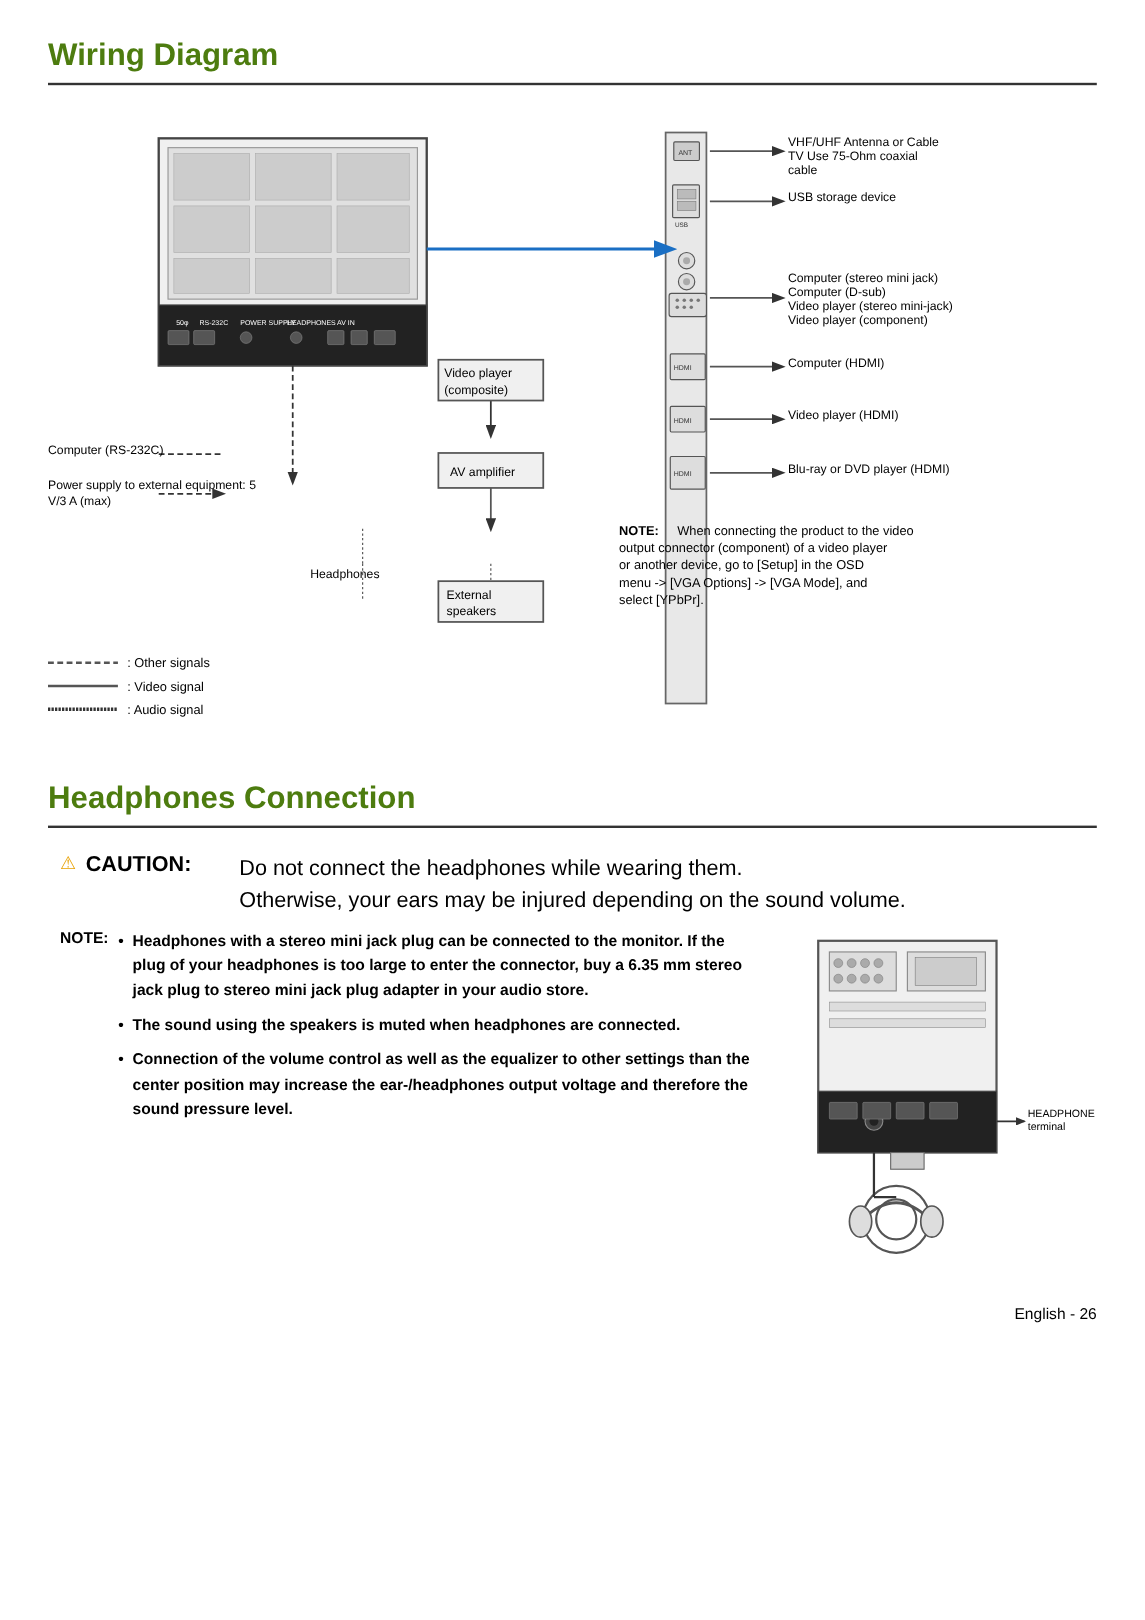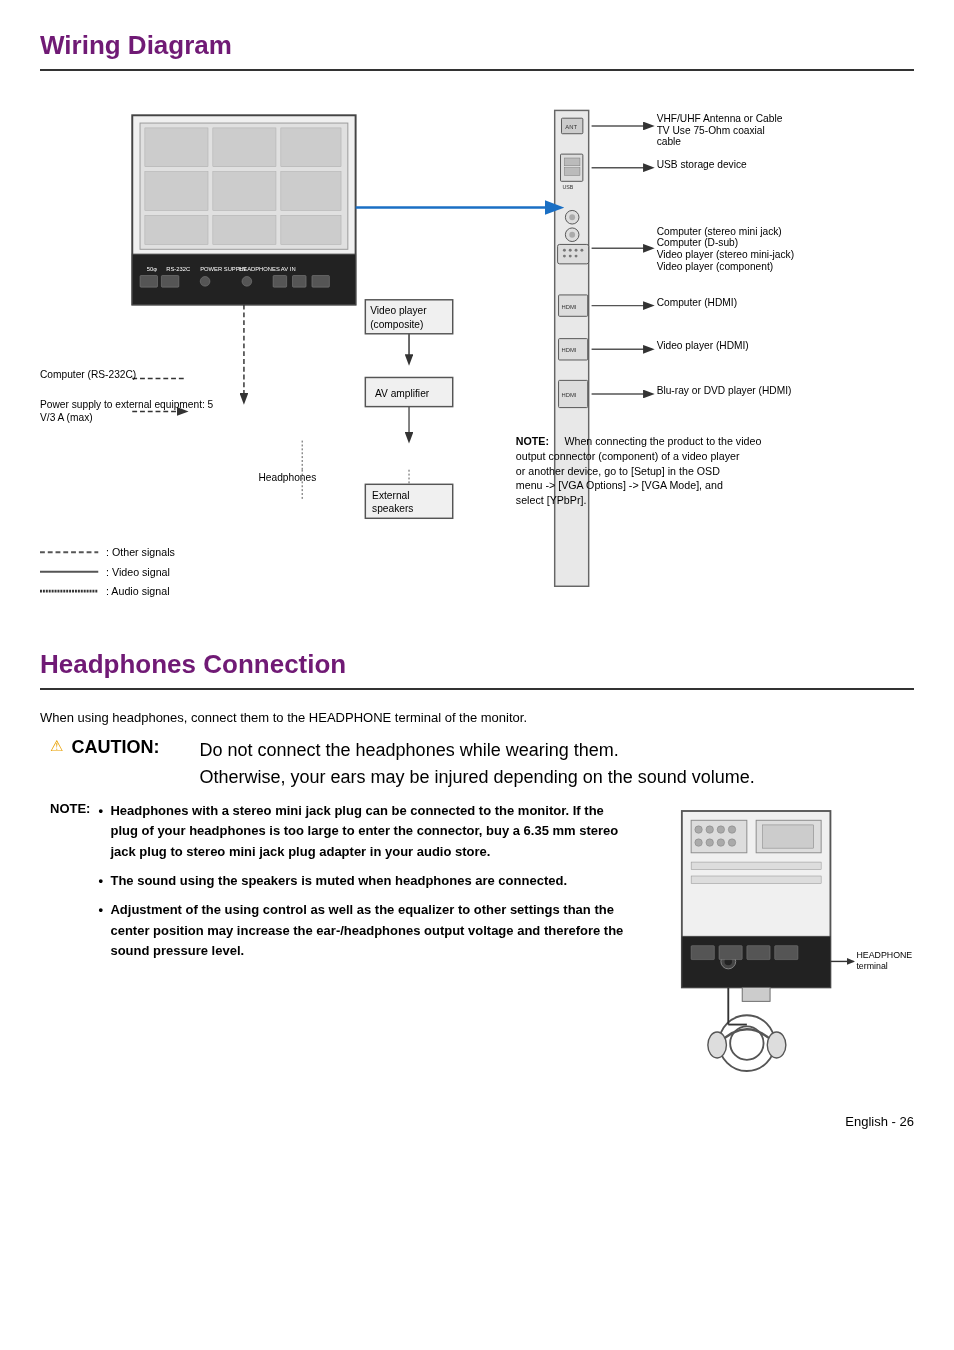--- a/index.html
+++ b/index.html
@@ -6,21 +6,21 @@
     body {
       font-family: Arial, sans-serif;
       background: #fff;
       color: #000;
       font-size: 13px;
       padding: 30px 40px;
       max-width: 954px;
     }
 
     h1.section-title {
-      color: #701a75;
+      color: #4d7c0f;
       font-size: 26px;
       font-weight: bold;
       margin-bottom: 8px;
     }
 
     .divider {
       border: none;
       border-top: 2px solid #333;
       margin-bottom: 20px;
     }
@@ -274,37 +274,36 @@
       <text x="68" y="519" font-size="11" fill="#000">: Audio signal</text>
 
     </svg>
   </div>
 </div>
 
 <div class="headphones-section">
   <h1 class="section-title">Headphones Connection</h1>
   <hr class="divider">
 
-  <p class="intro-text">When using headphones, connect them to the HEADPHONE terminal of the monitor.</p>
 
   <div class="caution-block">
     <span class="warning-triangle">⚠</span>
     <span class="caution-label">CAUTION:</span>
     <span class="caution-text">Do not connect the headphones while wearing them.<br>Otherwise, your ears may be injured depending on the sound volume.</span>
   </div>
 
   <div class="headphones-lower">
     <div class="headphones-text-col">
       <div class="note-block">
         <span class="note-label-bold">NOTE:</span>
         <div class="note-items">
           <ul>
             <li>Headphones with a stereo mini jack plug can be connected to the monitor. If the plug of your headphones is too large to enter the connector, buy a 6.35 mm stereo jack plug to stereo mini jack plug adapter in your audio store.</li>
             <li>The sound using the speakers is muted when headphones are connected.</li>
-            <li>Adjustment of the using control as well as the equalizer to other settings than the center position may increase the ear-/headphones output voltage and therefore the sound pressure level.</li>
+            <li>Connection of the volume control as well as the equalizer to other settings than the center position may increase the ear-/headphones output voltage and therefore the sound pressure level.</li>
           </ul>
         </div>
       </div>
     </div>
 
     <div class="headphones-diagram-col">
       <svg viewBox="0 0 280 300" width="260" height="280" style="font-family: Arial, sans-serif;">
 
         <rect x="30" y="10" width="160" height="190" fill="#f0f0f0" stroke="#555" stroke-width="2"></rect>
 

